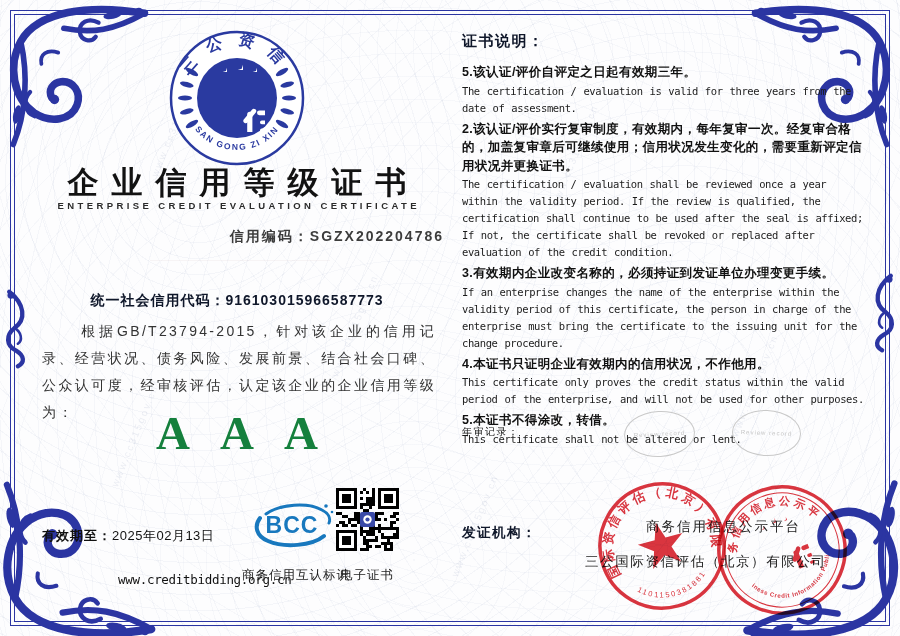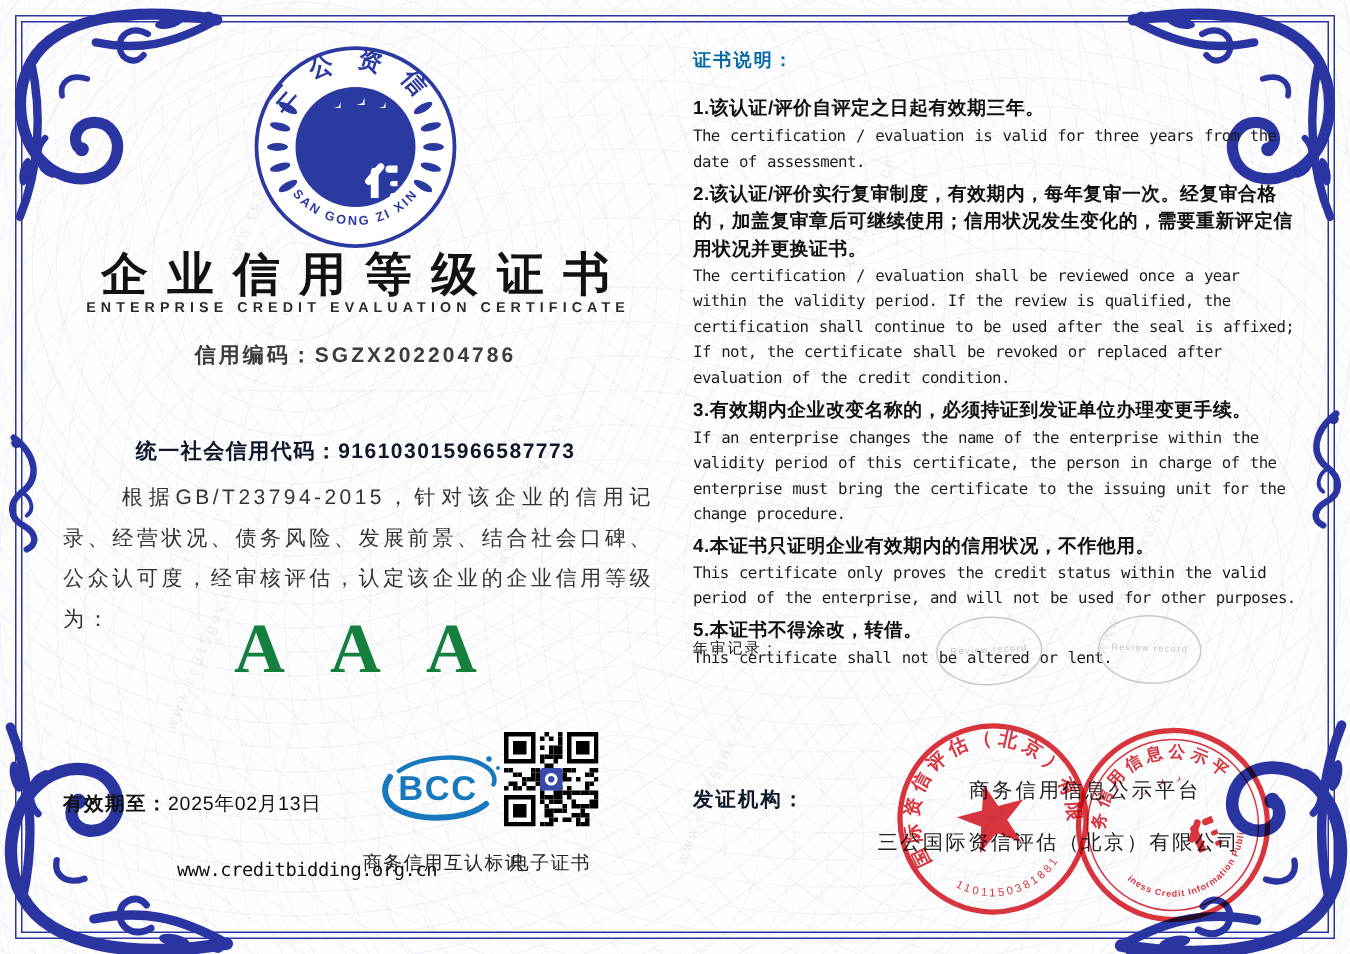--- a/index.html
+++ b/index.html
@@ -25,21 +25,21 @@
   .curl{position:absolute;width:26px;height:82px;color:#2b35a2;}
   .curl.left{left:4px;top:288px;}
   .curl.right{right:4px;top:272px;transform:scaleX(-1);}
   
   .logo-wrap{position:absolute;left:167px;top:28px;width:140px;height:140px;}
   .title-cn{position:absolute;left:30px;top:162px;width:414px;text-align:center;
     font-family:"Liberation Serif",serif;font-weight:700;font-size:31px;color:#121212;
     letter-spacing:13px;text-indent:13px;}
   .title-en{position:absolute;left:30px;top:200px;width:414px;text-align:center;
     font-size:9.5px;color:#2b2b2b;letter-spacing:3.4px;text-indent:3.4px;font-weight:700;}
-  .credit-code{position:absolute;left:30px;top:228px;width:414px;text-align:center;
+  .credit-code{position:absolute;left:30px;top:228px;width:414px;text-align:right;
     font-size:14px;font-weight:700;color:#3c3c3c;letter-spacing:2px;}
   .faint-mark{position:absolute;left:150px;top:252px;width:180px;height:8px;
     border-bottom:1px solid rgba(190,150,150,.18);opacity:.5;}
   .uscc{position:absolute;left:30px;top:292px;width:414px;text-align:center;
     font-size:14px;font-weight:700;color:#0f172a;letter-spacing:1px;}
   .statement{position:absolute;left:42px;top:318px;width:394px;
     font-size:14px;color:#333;line-height:27px;letter-spacing:2.3px;
     text-align:justify;text-indent:2.8em;}
   .grade{position:absolute;left:30px;top:406px;width:414px;text-align:center;
     font-family:"Liberation Serif",serif;font-weight:700;font-size:47px;color:#15803d;
@@ -49,22 +49,22 @@
   .f-row .val{letter-spacing:.5px;}
   .f-row .url{font-family:"DejaVu Sans Mono",monospace;font-size:12.5px;letter-spacing:-.3px;}
   .row1{top:499px;} .row2{top:527px;} .row3{top:554px;}
   .row4{top:572px;left:118px;}
   .bcc-logo{position:absolute;left:246px;top:496px;width:92px;height:58px;}
   .qr-box{position:absolute;left:336px;top:488px;width:63px;height:63px;}
   .mini-label{position:absolute;top:567px;font-size:12.5px;color:#222;letter-spacing:1px;text-align:center;}
   .bcc-label{left:238px;width:116px;}
   .qr-label{left:332px;width:70px;}
   
-  .ins-heading{position:absolute;left:462px;top:32px;font-size:12px;font-weight:700;
-    color:#0369a1;letter-spacing:1.5px;}
+  .ins-heading{position:absolute;left:462px;top:32px;font-size:15px;font-weight:700;
+    color:#0f172a;letter-spacing:1.5px;}
   .instructions{position:absolute;left:462px;top:62px;width:402px;}
   .ins-item{margin:0 0 3px 0;}
   .ins-item .cn{font-weight:700;font-size:12.5px;line-height:18.5px;letter-spacing:.4px;color:#111;margin:1px 0;}
   .ins-item .en{font-family:"DejaVu Sans Mono",monospace;font-size:10.5px;letter-spacing:-.4px;
     word-spacing:1px;line-height:17px;color:#1b1b1b;margin:1px 0;}
   .review-label{position:absolute;left:462px;top:425px;font-size:10px;font-weight:400;
     color:#111;letter-spacing:1.5px;}
   .oval{position:absolute;border:1px solid #c9c9c9;border-radius:50%;
     display:flex;align-items:center;justify-content:center;background:transparent;}
   .oval1{left:624px;top:411px;width:69px;height:44px;transform:rotate(-3deg);}
@@ -382,21 +382,21 @@
       </svg>
   </div>
 
   <div class="mini-label bcc-label">商务信用互认标识</div>
   <div class="mini-label qr-label">电子证书</div>
 
   <div class="ins-heading">证书说明：</div>
 
   <div class="instructions">
     <div class="ins-item">
-      <p class="cn">1.该认证/评价自评定之日起有效期三年。</p>
+      <p class="cn">5.该认证/评价自评定之日起有效期三年。</p>
       <p class="en">The certification / evaluation is valid for three years from the date of assessment.</p>
     </div>
     <div class="ins-item">
       <p class="cn">2.该认证/评价实行复审制度，有效期内，每年复审一次。经复审合格的，加盖复审章后可继续使用；信用状况发生变化的，需要重新评定信用状况并更换证书。</p>
       <p class="en">The certification / evaluation shall be reviewed once a year within the validity period. If the review is qualified, the certification shall continue to be used after the seal is affixed; If not, the certificate shall be revoked or replaced after evaluation of the credit condition.</p>
     </div>
     <div class="ins-item">
       <p class="cn">3.有效期内企业改变名称的，必须持证到发证单位办理变更手续。</p>
       <p class="en">If an enterprise changes the name of the enterprise within the validity period of this certificate, the person in charge of the enterprise must bring the certificate to the issuing unit for the change procedure.</p>
     </div>

